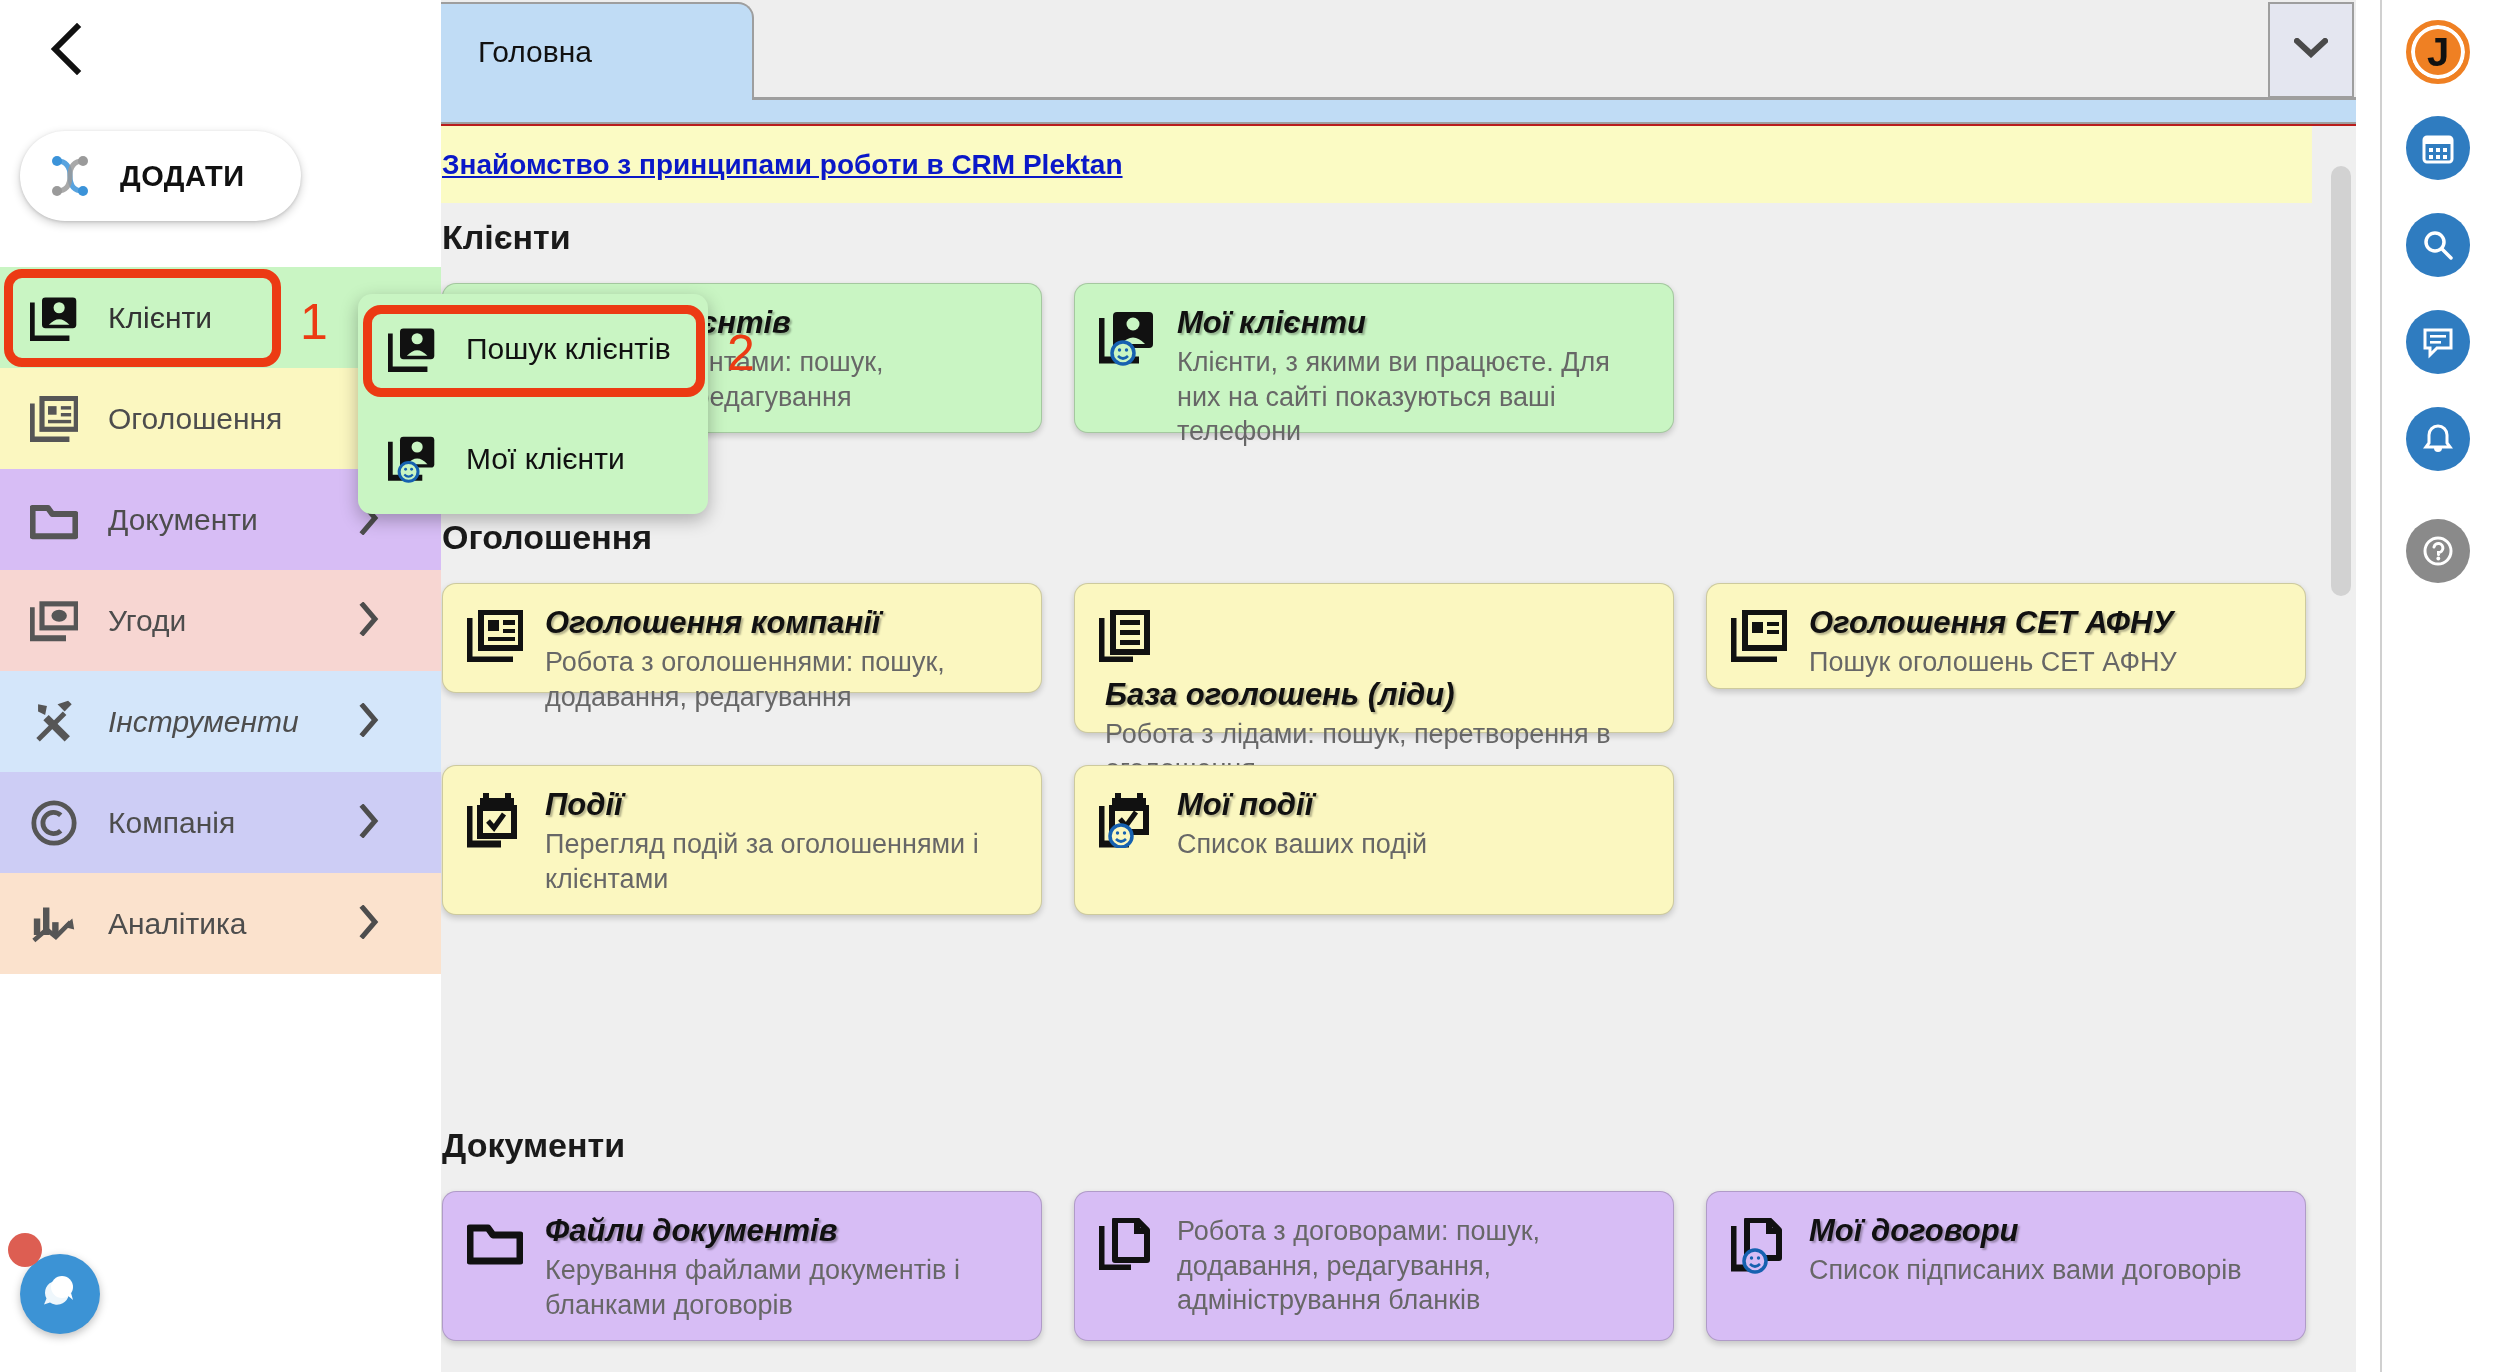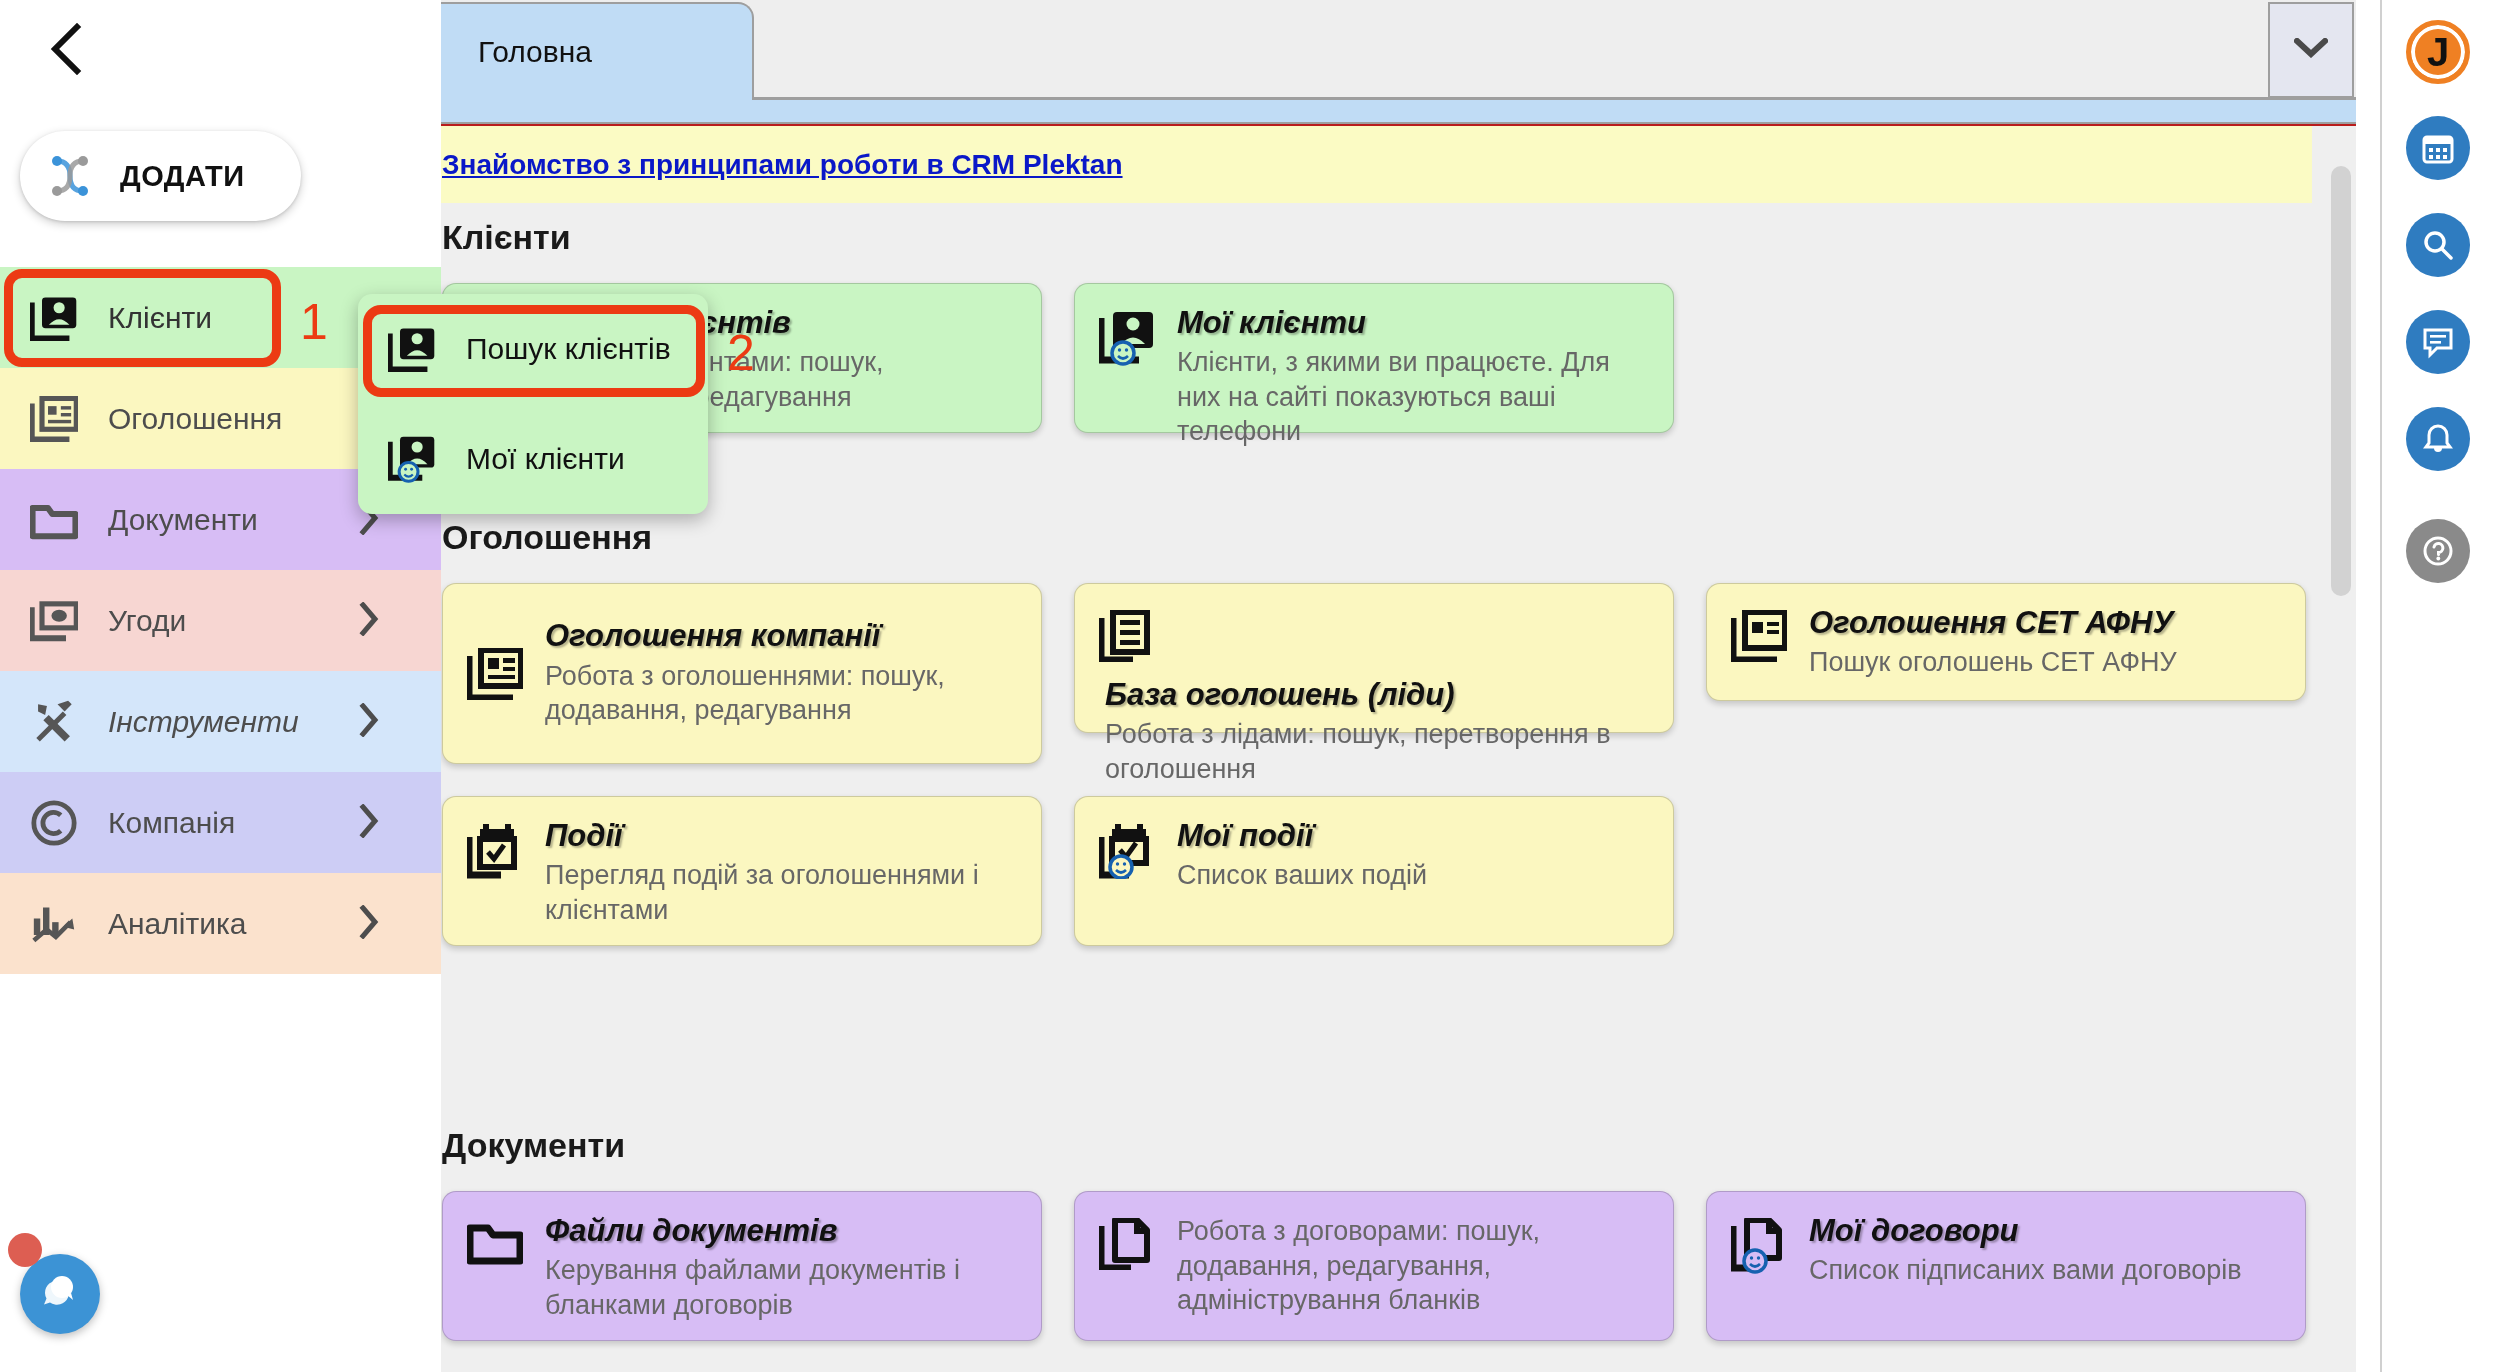--- a/index.html
+++ b/index.html
@@ -292,21 +292,21 @@
             </div>
           </div>
 
         </div>
       </div>
 
       <div style="position:absolute; left:0; top:392px; width:1908px;">
         <div class="section-title">Оголошення</div>
         <div class="cards-row" style="margin-top:26px;">
 
-          <div class="card yellow" style="height:181px;align-items:center;">
+          <div class="card yellow" style="height:110px;">
             <div class="cicon">
               <svg width="56" height="52" viewBox="0 0 56 52">
                 <path d="M2 8 V50 H46" stroke="#111" stroke-width="7" fill="none"></path>
                 <rect x="14" y="2" width="40" height="36" fill="none" stroke="#111" stroke-width="6"></rect>
                 <rect x="21" y="10" width="11" height="11" fill="#111"></rect>
                 <rect x="36" y="10" width="12" height="5" fill="#111"></rect>
                 <rect x="36" y="19" width="12" height="4" fill="#111"></rect>
                 <rect x="21" y="27" width="27" height="4" fill="#111"></rect>
               </svg>
             </div>
@@ -325,21 +325,21 @@
                 <rect x="21" y="20" width="20" height="5" fill="#111"></rect>
                 <rect x="21" y="30" width="20" height="5" fill="#111"></rect>
               </svg>
             </div>
             <div class="cbody">
               <div class="ctitle">База оголошень (ліди)</div>
               <div class="cdesc">Робота з лідами: пошук, перетворення в оголошення</div>
             </div>
           </div>
 
-          <div class="card yellow" style="height:118px;">
+          <div class="card yellow" style="height:106px;">
             <div class="cicon">
               <svg width="56" height="52" viewBox="0 0 56 52">
                 <path d="M2 8 V50 H46" stroke="#111" stroke-width="7" fill="none"></path>
                 <rect x="14" y="2" width="40" height="36" fill="none" stroke="#111" stroke-width="6"></rect>
                 <rect x="21" y="12" width="11" height="11" fill="#111"></rect>
                 <rect x="36" y="12" width="12" height="4" fill="#111"></rect>
                 <rect x="36" y="20" width="12" height="4" fill="#111"></rect>
               </svg>
             </div>
             <div class="cbody">

